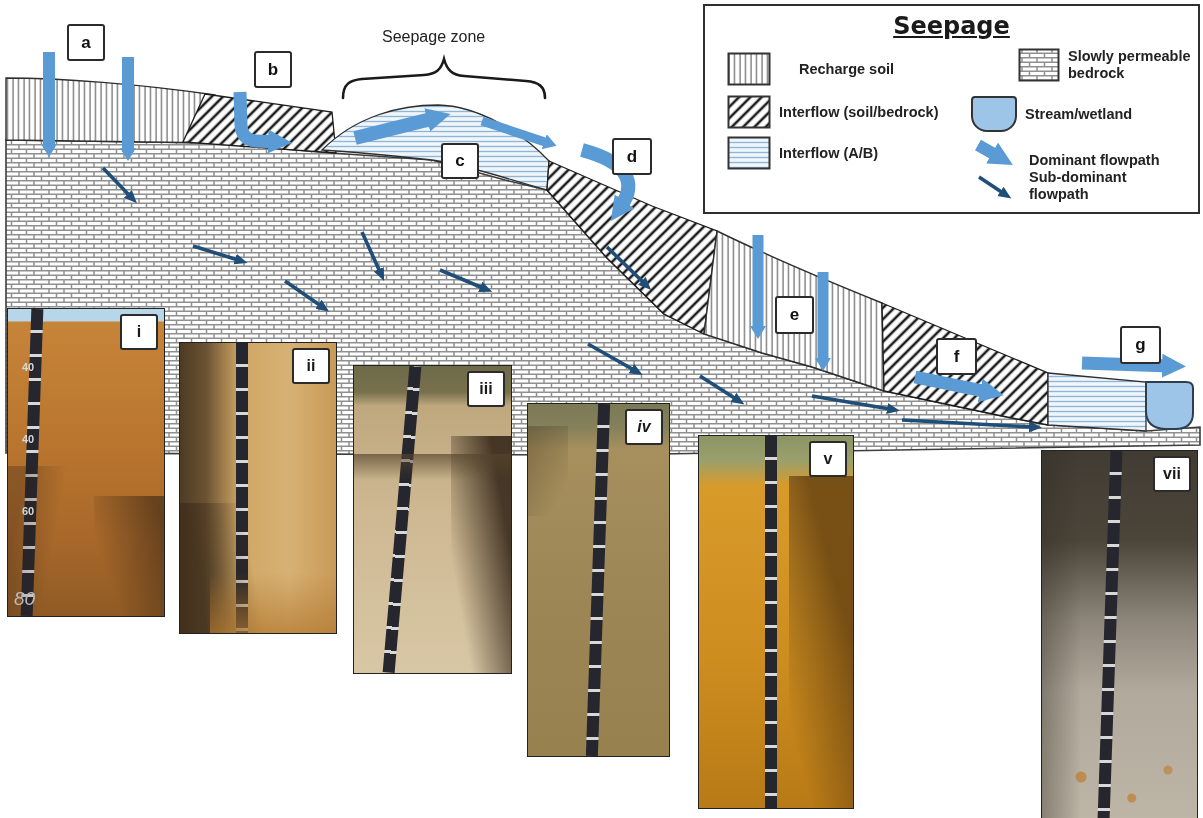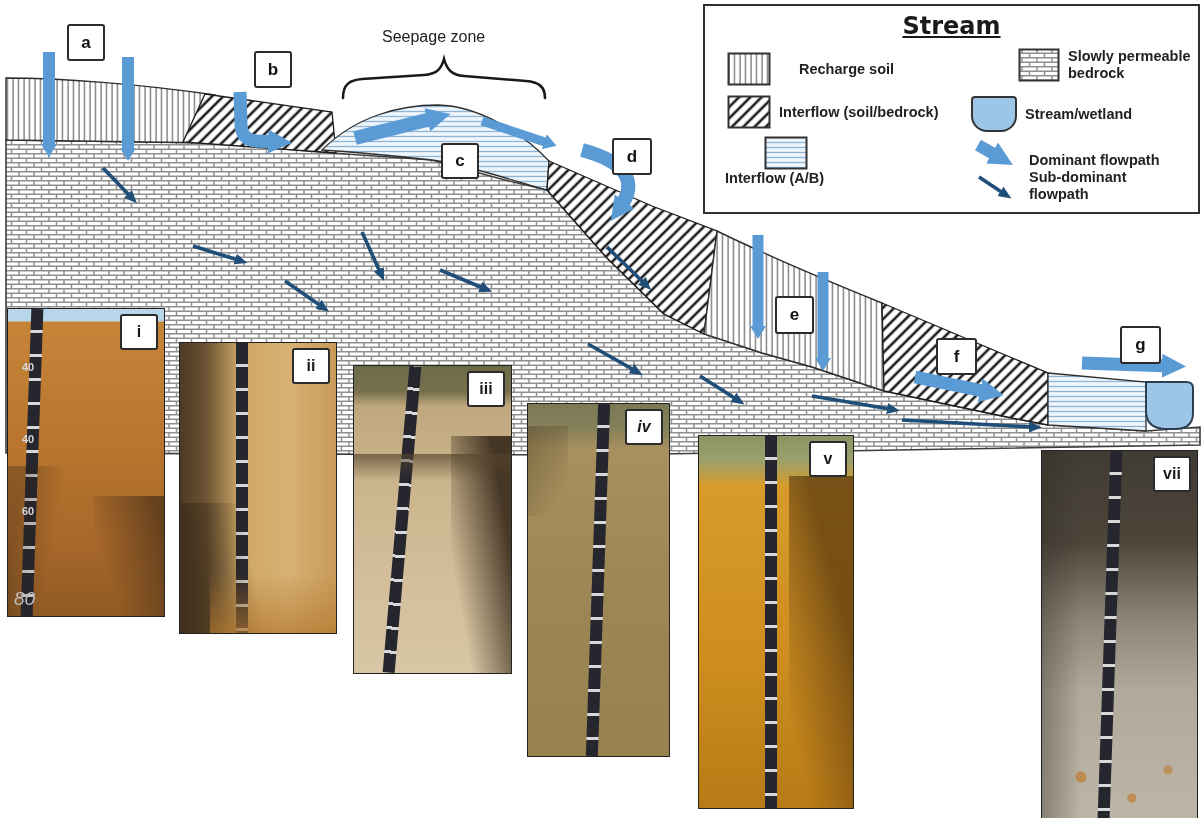--- a/index.html
+++ b/index.html
@@ -215,35 +215,35 @@
 
 
   <div class="photo photo-vii">
     <div class="tape"></div>
     <div class="shade s1"></div>
     <div class="shade s2"></div>
     <div class="plabel">vii</div>
   </div>
 
   <div class="legend">
-    <div class="legend-title">Stream</div>
+    <div class="legend-title">Seepage</div>
 
     <div class="lg-item" style="left:22px;top:46px;">
       <svg class="lg-swatch" width="44" height="34">
         <rect x="1.5" y="1.5" width="41" height="31" fill="url(#pat-vert)" stroke="#333" stroke-width="2"></rect>
       </svg>
       <span class="lg-label" style="width:110px;margin-left:28px;">Recharge soil</span>
     </div>
     <div class="lg-item" style="left:22px;top:89px;">
       <svg class="lg-swatch" width="44" height="34">
         <rect x="1.5" y="1.5" width="41" height="31" fill="url(#pat-diag)" stroke="#333" stroke-width="2"></rect>
       </svg>
       <span class="lg-label" style="width:185px;">Interflow (soil/bedrock)</span>
     </div>
-    <div class="lg-item" style="left:12px;top:130px;flex-direction:column;">
+    <div class="lg-item" style="left:22px;top:130px;">
       <svg class="lg-swatch" width="44" height="34">
         <rect x="1.5" y="1.5" width="41" height="31" fill="url(#pat-ab)" stroke="#333" stroke-width="2"></rect>
       </svg>
       <span class="lg-label" style="width:130px;">Interflow (A/B)</span>
     </div>
 
     <div class="lg-item" style="left:266px;top:42px;padding-left:47px;">
       <svg class="lg-swatch" width="42" height="34">
         <rect x="1.5" y="1.5" width="39" height="31" fill="url(#pat-brick)" stroke="#333" stroke-width="2"></rect>
       </svg>

